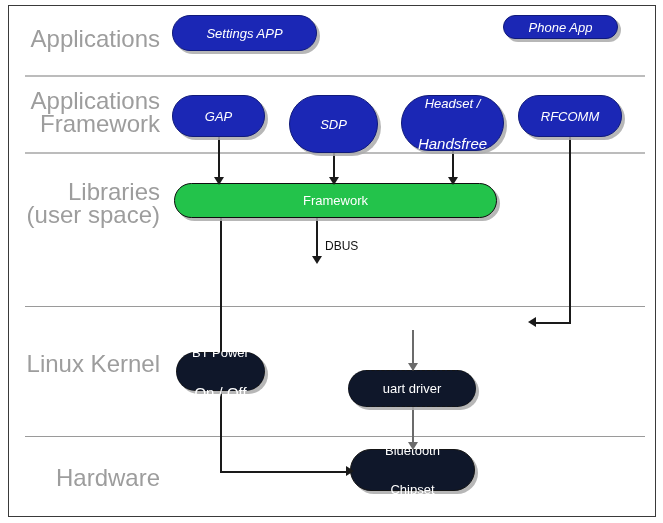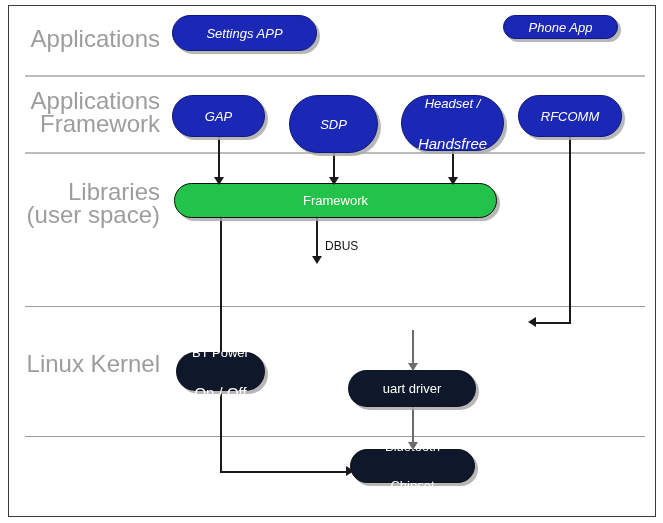--- a/index.html
+++ b/index.html
@@ -135,20 +135,21 @@
   <div class="layer-label" style="left:0px;top:27px;width:160px;">Applications</div>
 
   <div class="layer-label" style="left:0px;top:89px;width:160px;">Applications
 Framework</div>
 
   <div class="layer-label" style="left:0px;top:180px;width:160px;">Libraries
 (user space)</div>
 
   <div class="layer-label" style="left:0px;top:352px;width:160px;">Linux Kernel</div>
 
+  <div class="layer-label" style="left:0px;top:466px;width:160px;">Hardware</div>
 
   <div class="vline" style="left:218px;top:137px;height:48px;"></div>
   <div class="arrow-down" style="left:214px;top:177px;"></div>
 
   <div class="vline" style="left:333px;top:137px;height:48px;"></div>
   <div class="arrow-down" style="left:329px;top:177px;"></div>
 
   <div class="vline" style="left:452px;top:137px;height:48px;"></div>
   <div class="arrow-down" style="left:448px;top:177px;"></div>
 
@@ -202,18 +203,18 @@
 
   <div class="node red" style="left:176px;top:352px;width:89px;height:39px;">
     <span class="l1">BT Power</span>
     <span class="l2">On / Off</span>
   </div>
 
   <div class="node red" style="left:348px;top:370px;width:128px;height:37px;">
     <span class="l1">uart driver</span>
   </div>
 
-  <div class="node red solid" style="left:350px;top:449px;width:125px;height:34px;gap:24px;">
+  <div class="node red solid" style="left:350px;top:449px;width:125px;height:42px;gap:24px;">
     <span class="l1">Bluetooth</span>
     <span class="l1">Chipset</span>
   </div>
 
 </div>
 
 </body></html>

